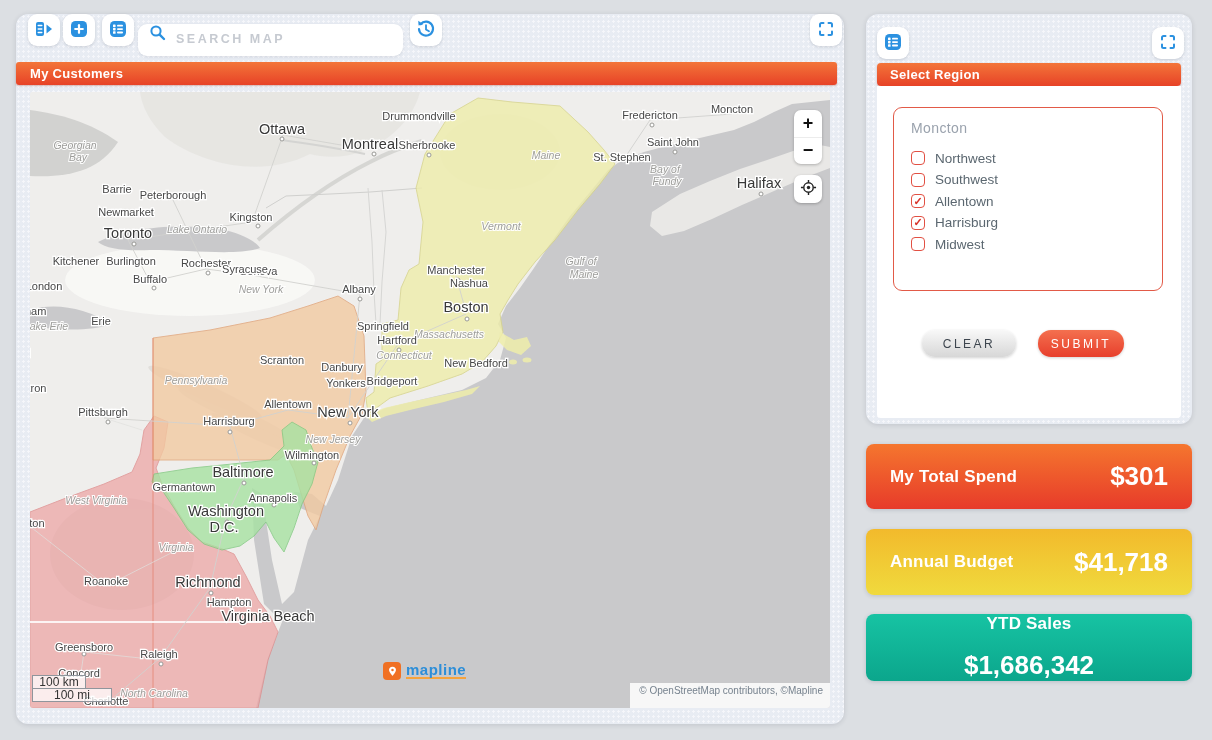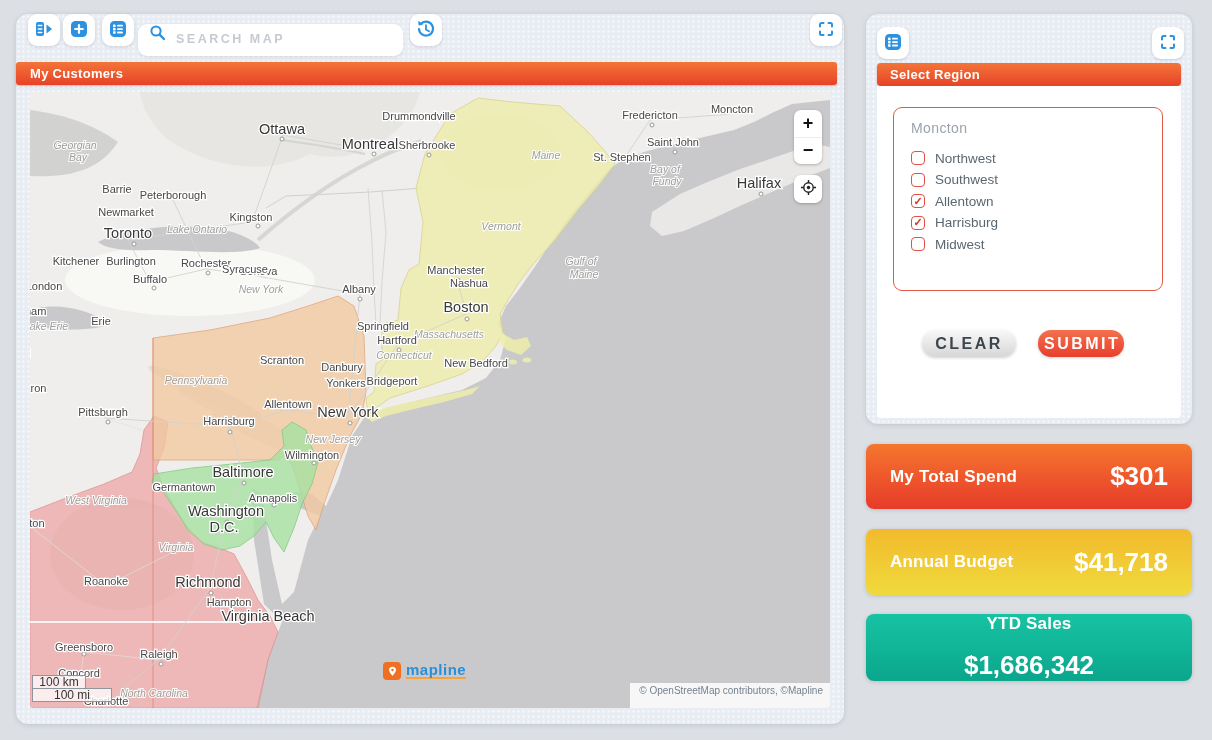--- a/index.html
+++ b/index.html
@@ -45,21 +45,21 @@
   #map-attribution{position:absolute;right:0;bottom:0;background:rgba(255,255,255,.85);color:#76828e;
                    font-size:10px;padding:2px 7px 12px 9px}
   #region-content{position:absolute;left:11px;top:72px;width:304px;height:332px;background:#fff;border-radius:0 0 4px 4px}
   #region-box{position:absolute;left:27px;top:93px;width:270px;height:184px;border:1.4px solid #e25a47;border-radius:9px;box-sizing:border-box;background:#fff}
   #region-group-label{position:absolute;left:17px;top:12px;font-size:14px;color:#9aa2ad;letter-spacing:.4px}
   #region-options{position:absolute;left:17px;top:41px;display:flex;flex-direction:column;gap:3.5px}
   .opt-row{display:flex;align-items:center;gap:10px;height:18px;cursor:pointer}
   .cb{width:14px;height:14px;border:1.6px solid #e25043;border-radius:4px;background:#fff;display:flex;
       align-items:center;justify-content:center;font-size:11px;font-weight:bold;color:#d8352b;box-sizing:border-box;line-height:1}
   .opt-label{font-size:13.5px;color:#5b6770}
-  .act-btn{position:absolute;top:316px;height:27px;border:none;border-radius:13px;font-weight:bold;font-size:16px;
+  .act-btn{position:absolute;top:316px;height:27px;border:none;border-radius:13px;font-weight:normal;font-size:12px;
            letter-spacing:2.5px;cursor:pointer;box-shadow:0 1px 3px rgba(0,0,0,.18);font-family:"Liberation Sans",sans-serif}
   #clear-btn{left:56px;width:94px;color:#3d454e}
   #submit-btn{left:172px;width:86px;color:#fff}
   .stat-card{position:absolute;left:866px;width:326px;border-radius:8px;box-shadow:0 1px 4px rgba(40,50,70,.18);
              display:flex;align-items:center;justify-content:space-between;padding:0 24px;box-sizing:border-box;color:#fff}
   .stat-label{font-size:17px;font-weight:bold;letter-spacing:.2px}
   .stat-value{font-size:26px;font-weight:bold}
   #stat-1{top:444px;height:65px}
   #stat-2{top:529px;height:66px}
   #stat-3{top:614px;height:67px}

